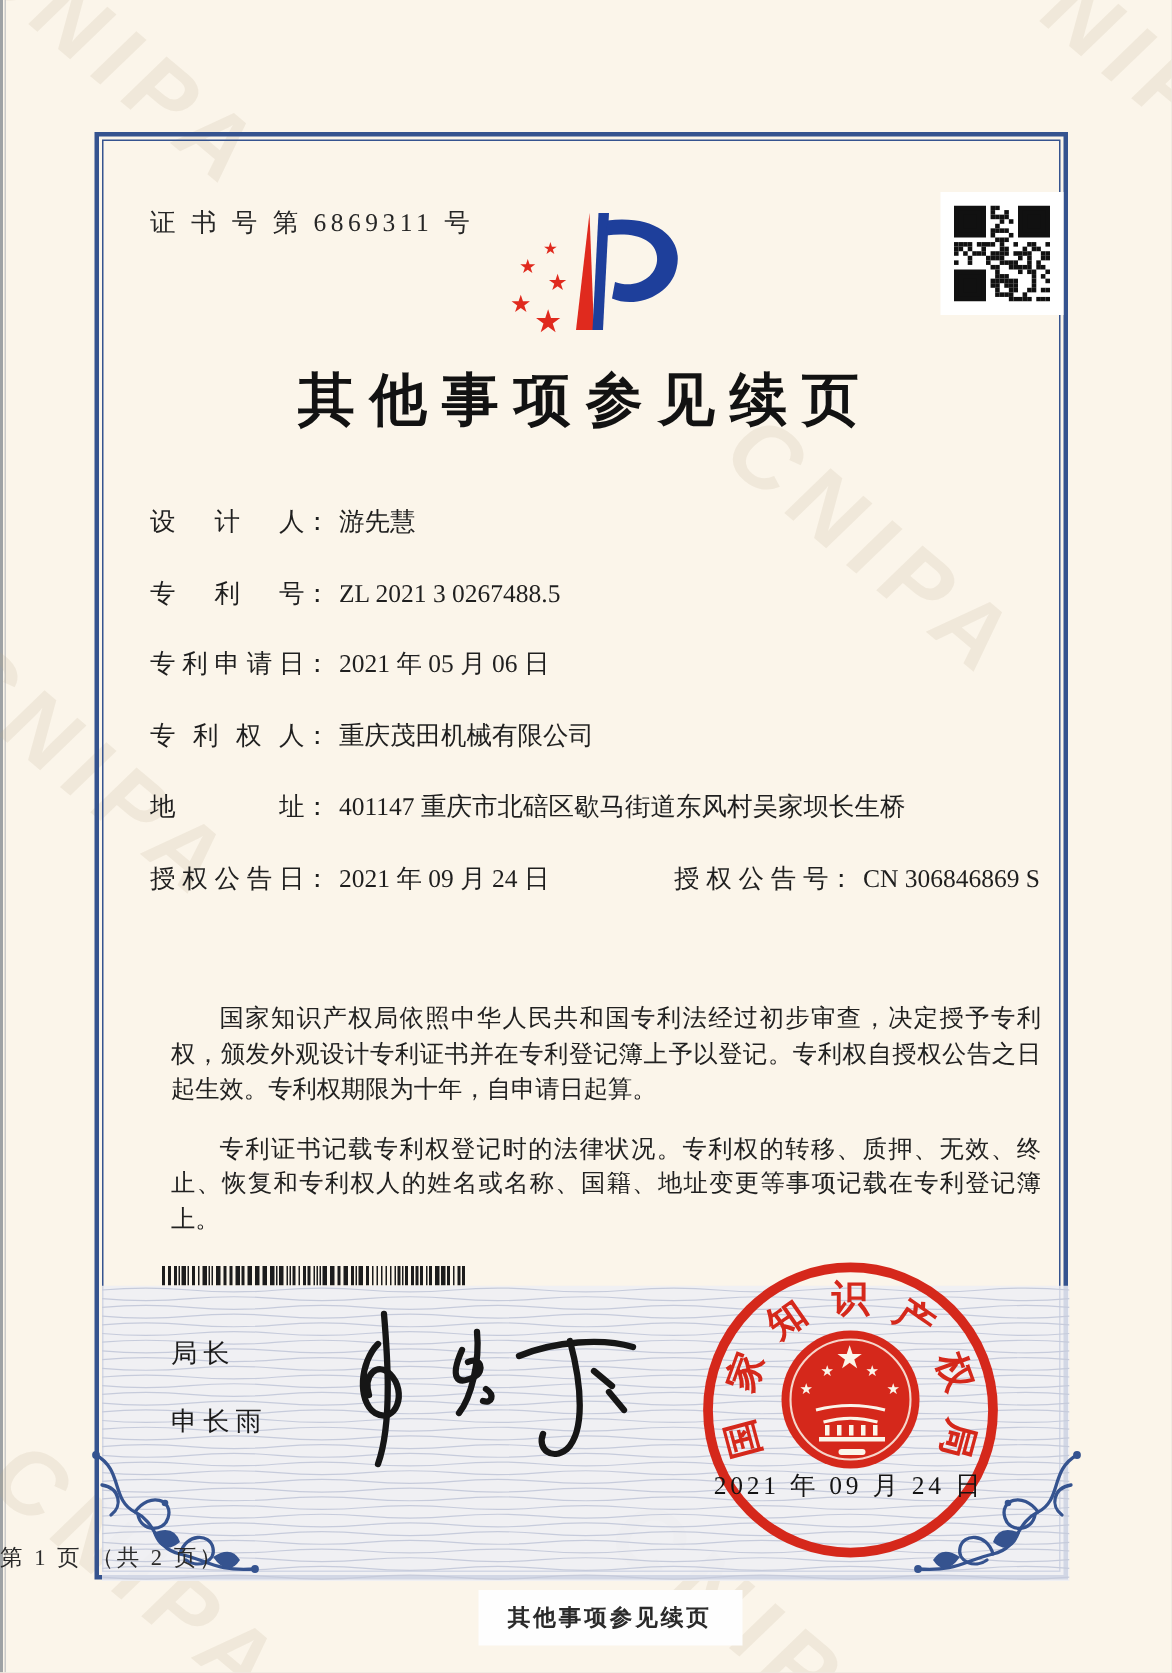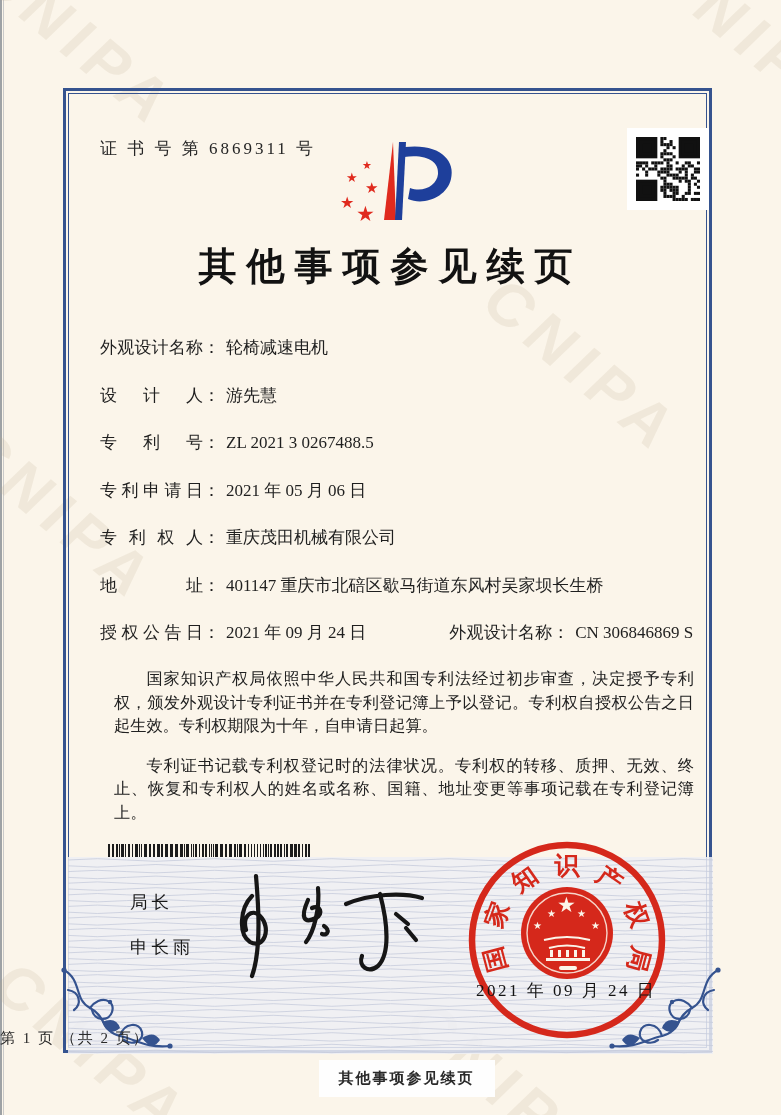--- a/index.html
+++ b/index.html
@@ -63,21 +63,21 @@
   .fcolon{display:inline-block;margin-right:6px;}
   .frow-double{display:flex;margin-top:24px;}
   .fpair2{margin-left:83px;}
 
   .body-text{position:absolute;left:98px;top:652px;width:612px;font-size:16.2px;line-height:23.6px;color:#212121;}
   .body-text p{margin:16px;text-indent:2em;text-align:justify;}
 
   .barcode{position:absolute;left:108px;top:844px;width:206px;height:13px;}
   .barcode rect{fill:#1c1c1c;}
 
-  .officer{position:absolute;left:130px;top:890px;font-family:Liberation Sans, sans-serif;font-size:17.5px;letter-spacing:4px;color:#1a1a1a;}
+  .officer{position:absolute;left:114px;top:890px;font-family:Liberation Sans, sans-serif;font-size:17.5px;letter-spacing:4px;color:#1a1a1a;}
   .officer .name{margin-top:21px;}
 
   .signature{position:absolute;left:218px;top:866px;width:220px;height:118px;}
   .signature path{fill:none;stroke:#161616;stroke-width:4.2;stroke-linecap:round;stroke-linejoin:round;}
 
   .seal{position:absolute;left:462px;top:838px;width:212px;height:208px;}
   .seal .ring{fill:none;stroke:#d5281b;stroke-width:6.5;}
   .seal .ringtext text{fill:#d5281b;font-size:25px;font-weight:700;font-family:"Liberation Serif",serif;}
   .seal .emblem-fill{fill:#d5281b;}
   .seal .wstar{font-family:"DejaVu Sans",sans-serif;fill:#fbf5ea;}
@@ -311,43 +311,40 @@
         <rect x="0" y="42" width="21" height="21"></rect>
         <rect fill="#fff" x="3" y="45" width="15" height="15"></rect>
         <rect x="6" y="48" width="9" height="9"></rect>
       </svg>
   </div>
 
   <div class="title">其他事项参见续页</div>
 
   <div class="fields">
     <div class="frow">
-      <span class="flabel">外观设计名称</span><span class="fcolon">：</span><span>轮椅减速电机</span>
-    </div>
-    <div class="frow">
       <span class="flabel">设计人</span><span class="fcolon">：</span><span>游先慧</span>
     </div>
     <div class="frow">
       <span class="flabel">专利号</span><span class="fcolon">：</span><span>ZL 2021 3 0267488.5</span>
     </div>
     <div class="frow">
       <span class="flabel">专利申请日</span><span class="fcolon">：</span><span>2021 年 05 月 06 日</span>
     </div>
     <div class="frow">
       <span class="flabel">专利权人</span><span class="fcolon">：</span><span>重庆茂田机械有限公司</span>
     </div>
     <div class="frow">
       <span class="flabel">地址</span><span class="fcolon">：</span><span>401147 重庆市北碚区歇马街道东风村吴家坝长生桥</span>
     </div>
     <div class="frow frow-double">
       <div>
         <span class="flabel">授权公告日</span><span class="fcolon">：</span><span>2021 年 09 月 24 日</span>
       </div>
       <div class="fpair2">
-        <span class="flabel">外观设计名称</span><span class="fcolon">：</span><span>CN 306846869 S</span>
+        <span class="flabel">授权公告号</span><span class="fcolon">：</span><span>CN 306846869 S</span>
       </div>
     </div>
   </div>
 
   <div class="body-text">
     <p>国家知识产权局依照中华人民共和国专利法经过初步审查，决定授予专利权，颁发外观设计专利证书并在专利登记簿上予以登记。专利权自授权公告之日起生效。专利权期限为十年，自申请日起算。</p>
     <p>专利证书记载专利权登记时的法律状况。专利权的转移、质押、无效、终止、恢复和专利权人的姓名或名称、国籍、地址变更等事项记载在专利登记簿上。</p>
   </div>
 
   <svg class="barcode" id="barcode-svg" viewBox="0 0 206 13" preserveAspectRatio="none">

